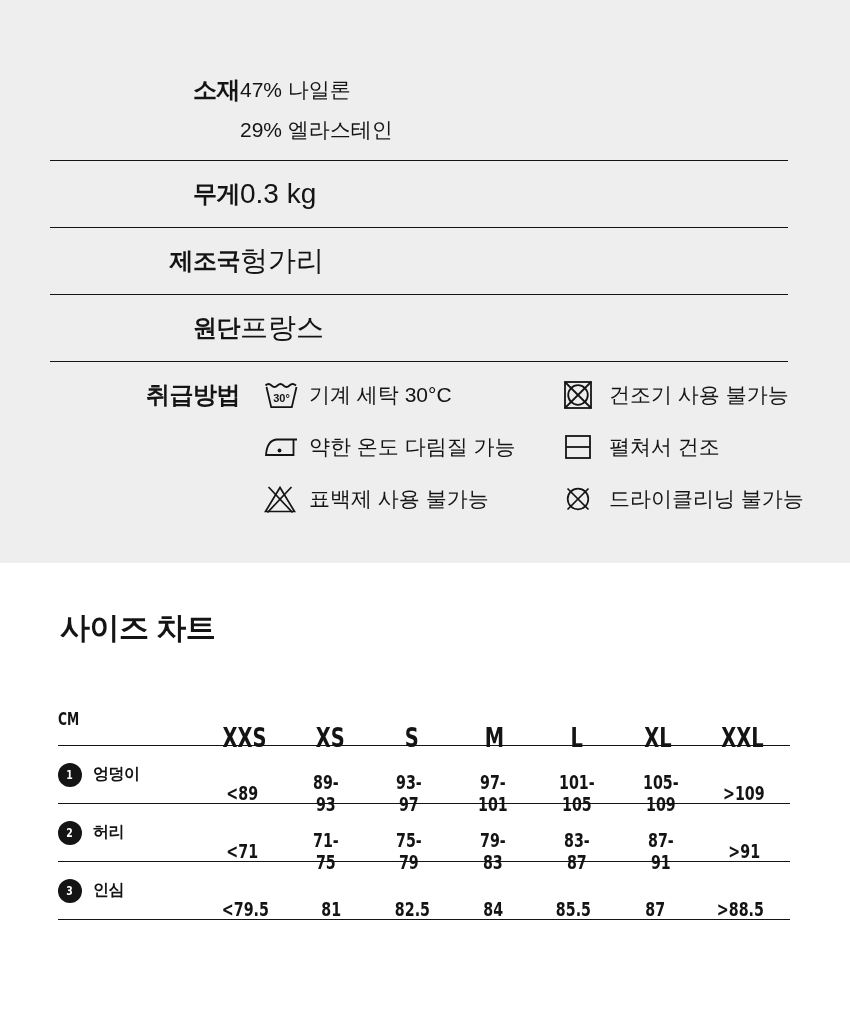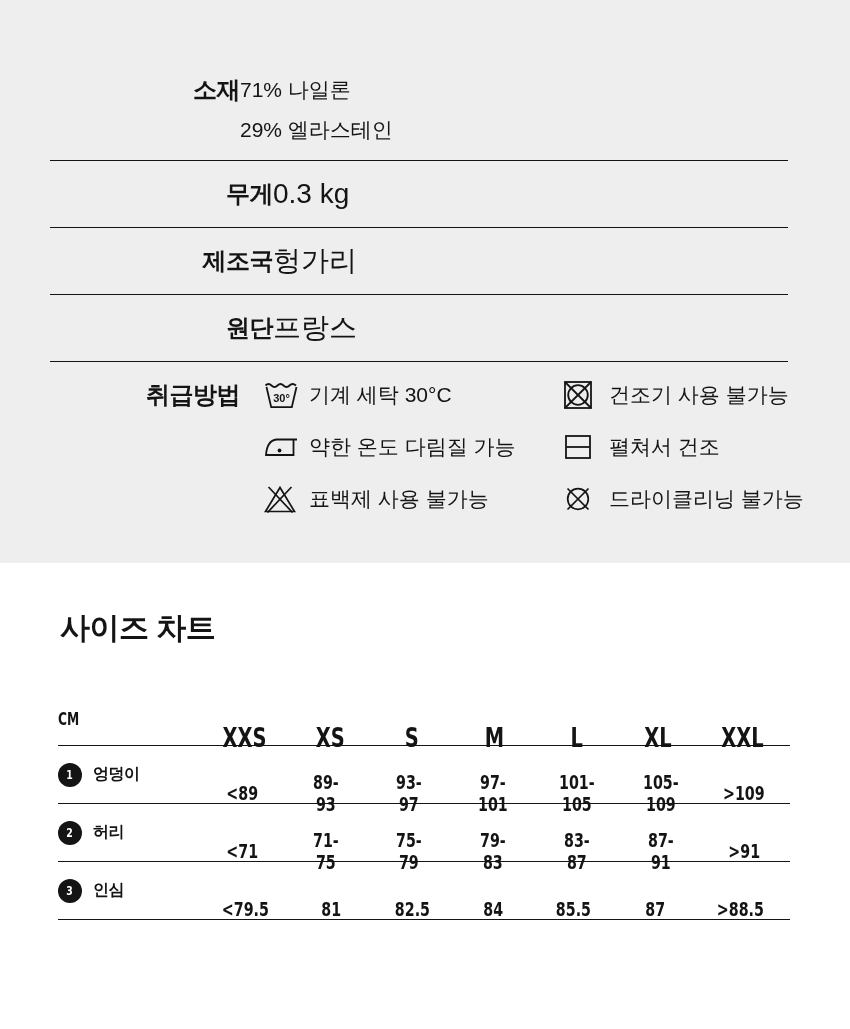--- a/index.html
+++ b/index.html
@@ -26,21 +26,21 @@
     width:190px;
     flex:0 0 190px;
     font-size:24px;
     font-weight:700;
     line-height:40px;
     letter-spacing:-0.5px;
     text-align:right;
   }
   .spec-values { font-size:21px; line-height:40px; padding-bottom:10px; }
   .row-mid { padding:16px 0 17px; }
-  .row-mid .spec-label { line-height:33px;margin-left:33px; }
+  .row-mid .spec-label { line-height:33px; }
   .row-mid .spec-value-single { font-size:28px; line-height:33px; }
   
   .care-row { padding-top:16px;gap:23px; }
   .care-row .spec-label { line-height:34px; }
   .care-grid {
     display:grid;
     grid-template-columns:300px 1fr;
     grid-auto-flow:column;
     grid-template-rows:repeat(3,34px);
     row-gap:18px;
@@ -92,21 +92,21 @@
   .num-circle .cond { color:#ffffff; font-size:13px; }
 </style>
 </head>
 <body>
 
 <div class="panel">
 
   <div class="spec-row">
     <div class="spec-label">소재</div>
     <div class="spec-values">
-      <div>71% 나일론</div>
+      <div>47% 나일론</div>
       <div>29% 엘라스테인</div>
     </div>
   </div>
 
   <div class="spec-row row-mid">
     <div class="spec-label">무게</div>
     <div class="spec-value-single">0.3 kg</div>
   </div>
 
   <div class="spec-row row-mid">

